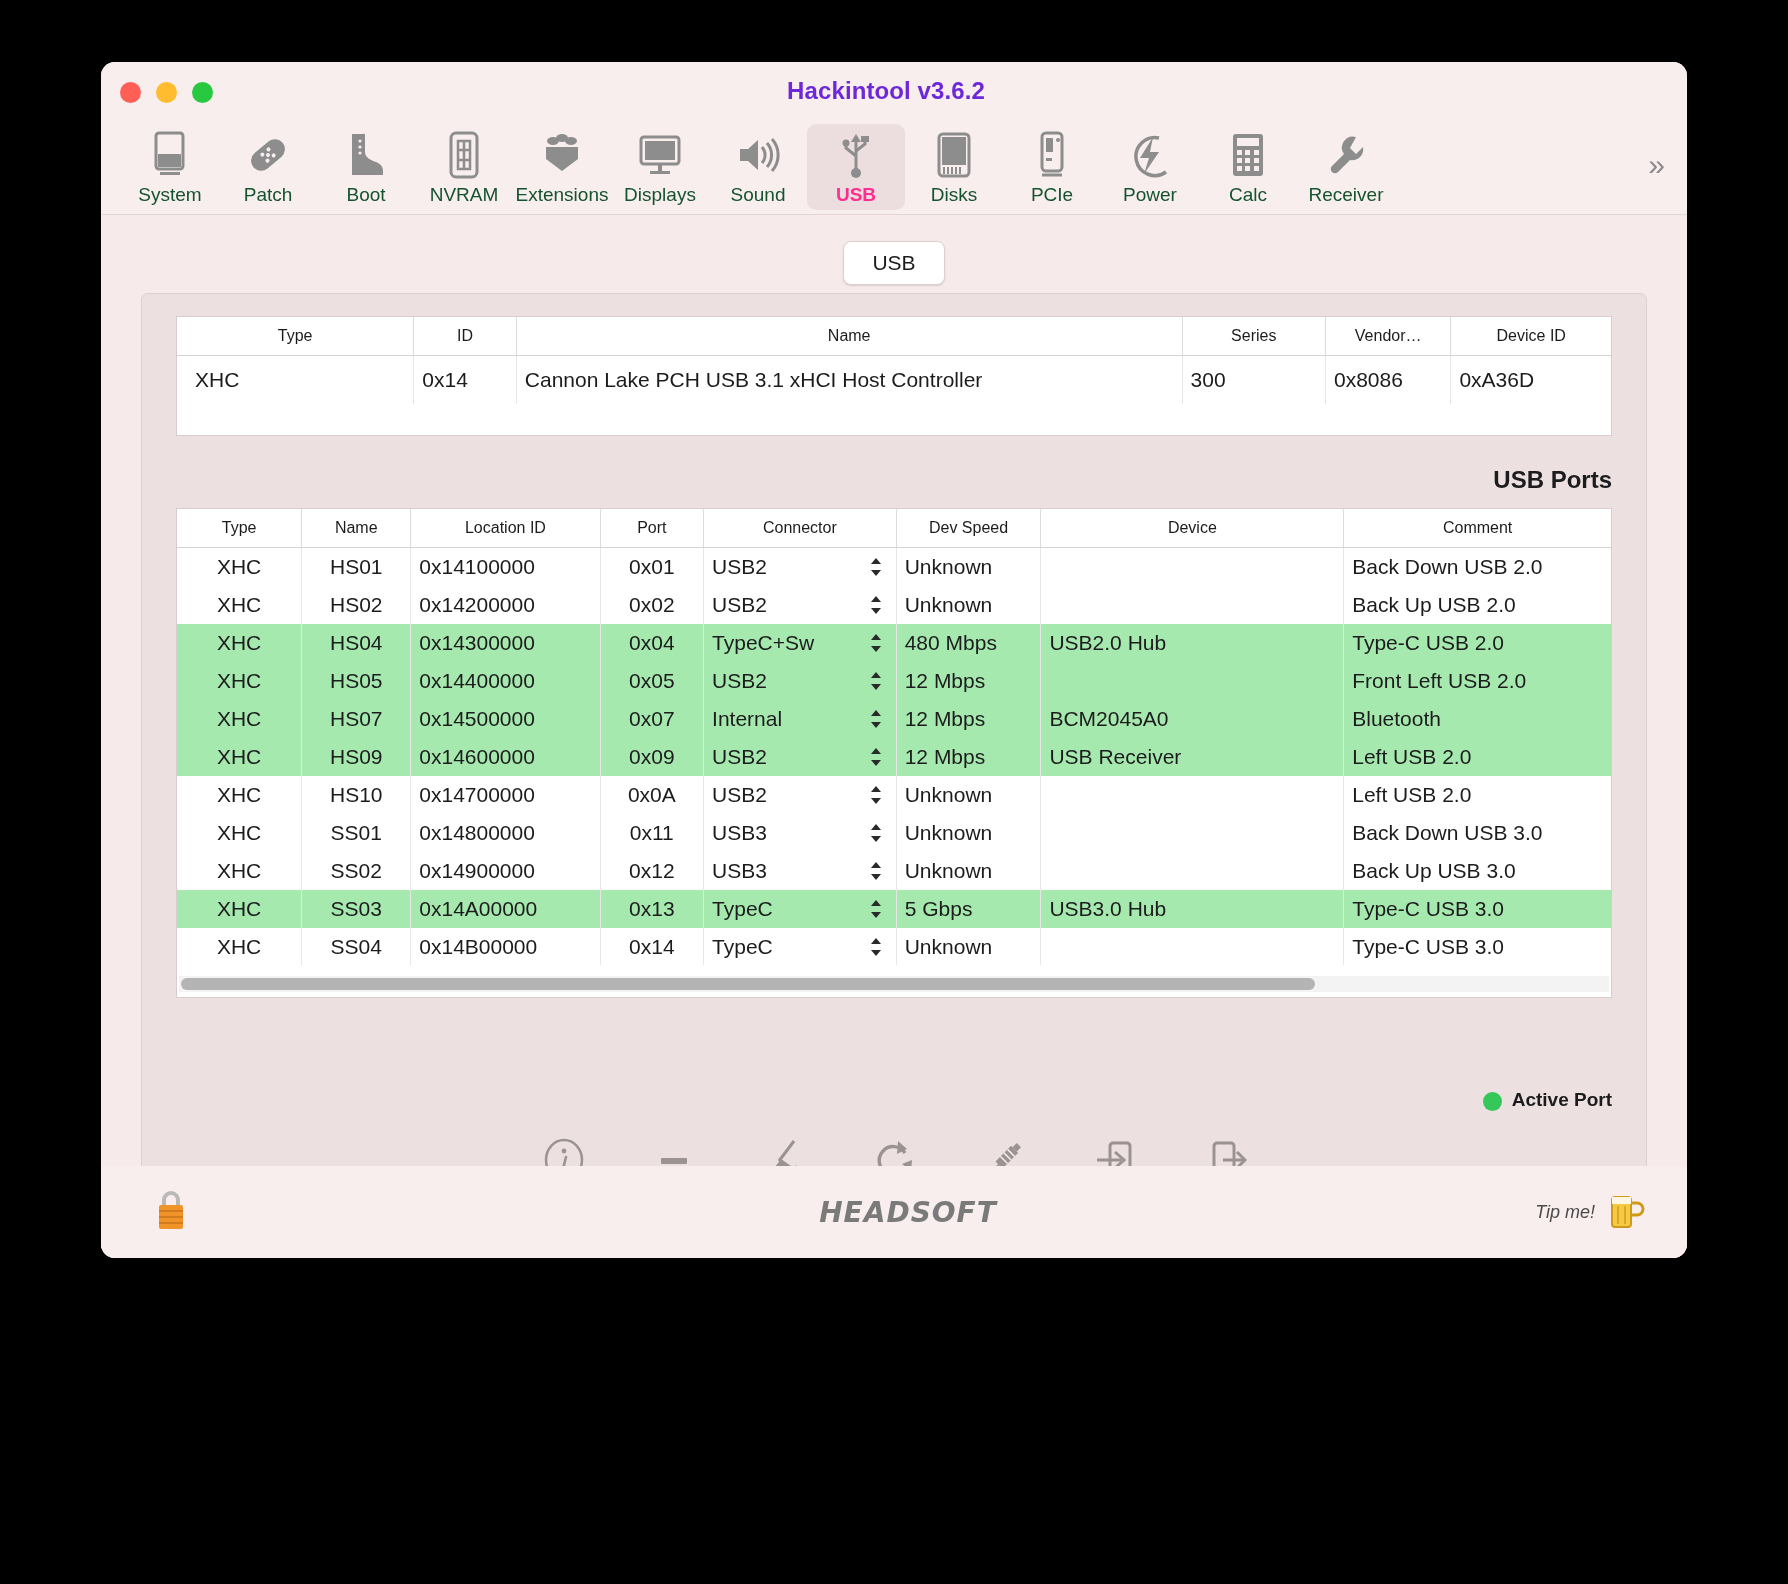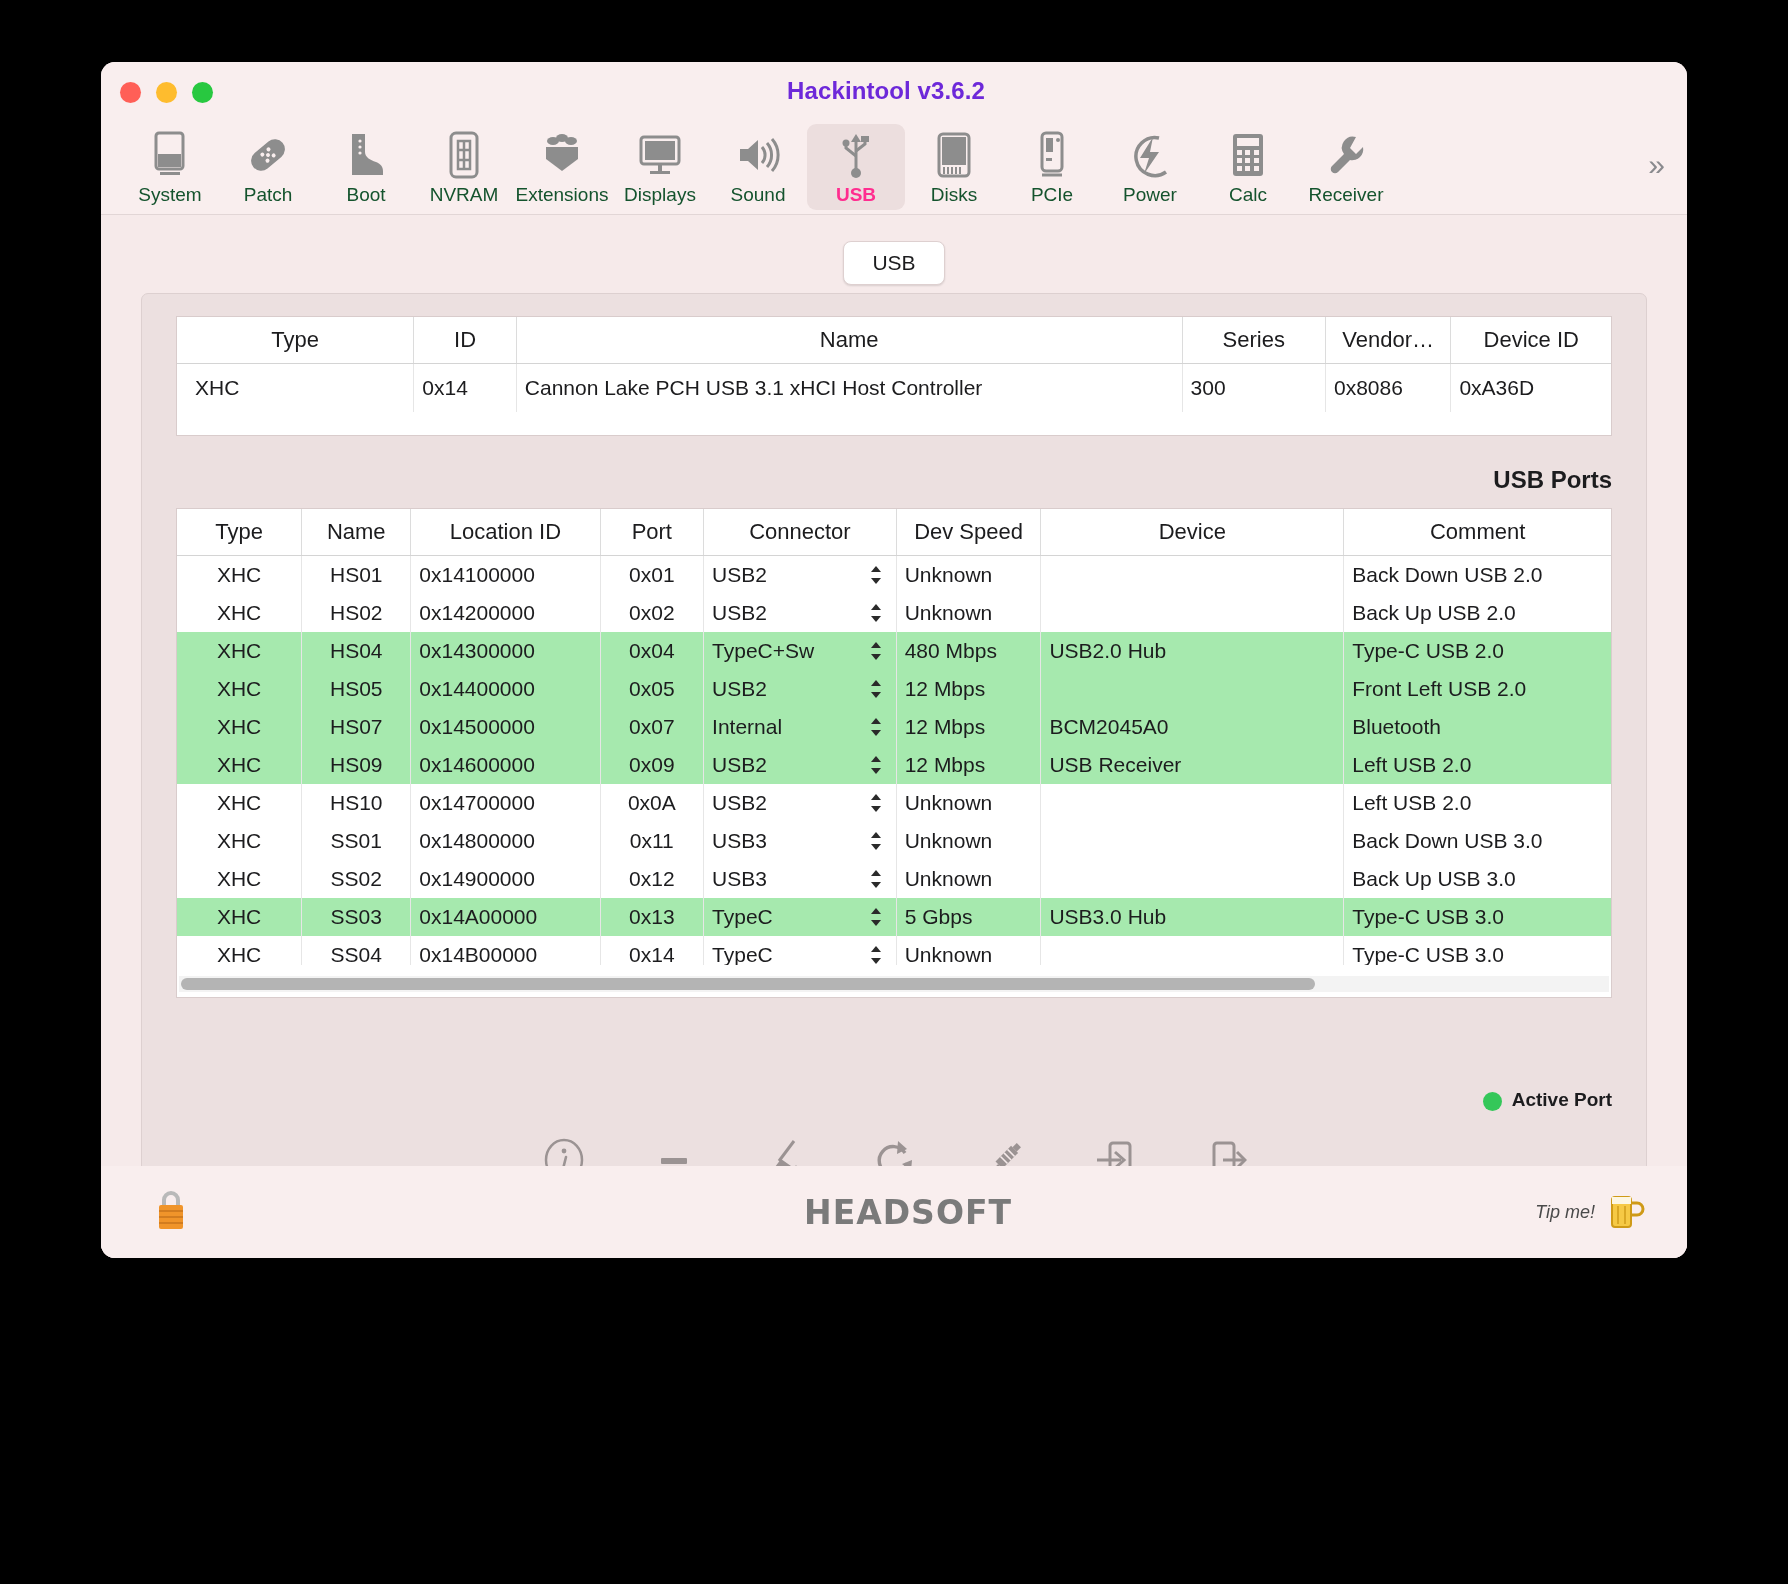--- a/index.html
+++ b/index.html
@@ -96,21 +96,21 @@
   table.grid {
     width: 100%;
     border-collapse: collapse;
     background: #ffffff;
     table-layout: fixed;
     font-size: 21px;
     color: #1c1c1e;
   }
   table.grid th {
     font-weight: normal;
-    font-size: 22px;
+    font-size: 16px;
     padding: 10px 8px;
     border-right: 1px solid #dcdcdc;
     border-bottom: 1px solid #d4d4d4;
     background: #ffffff;
     text-align: center;
     white-space: nowrap;
     overflow: hidden;
   }
   table.grid td {
     padding: 7px 8px;
@@ -181,21 +181,21 @@
   
   #footer {
     position: absolute; left: 0; right: 0; bottom: 0;
     height: 92px;
     background: #f9eeee;
     display: flex; align-items: center;
   }
   #lock { margin-left: 50px; }
   #brand {
     position: absolute; left: 0; right: 0; text-align: center;
-    font-size: 33px; font-weight: bold; 
+    font-size: 28px; font-weight: bold; font-style: italic;
     letter-spacing: 1px;
     color: #7a7a7a;
     font-family: "DejaVu Sans", sans-serif;
     padding-left: 28px;
   }
   #tip {
     margin-left: auto; margin-right: 42px;
     display: flex; align-items: center; gap: 10px; justify-content: center;
   }
   #tip .tiplabel { font-size: 18px; font-style: italic; color: #4a4a4a; }

